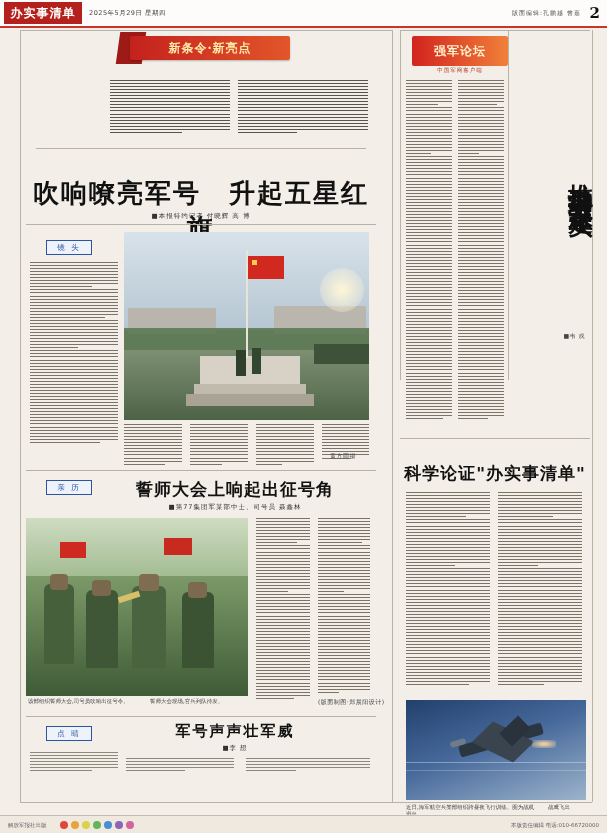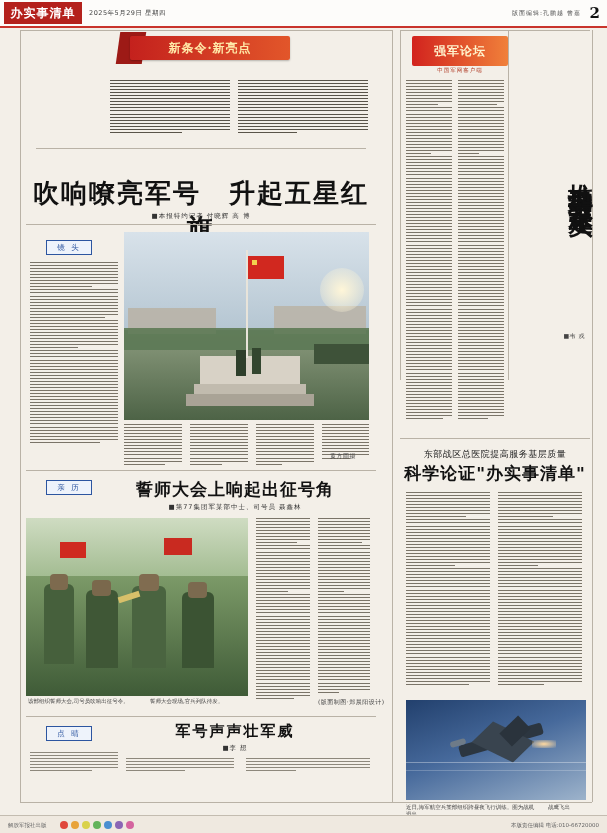--- a/index.html
+++ b/index.html
@@ -791,21 +791,20 @@
       <span style="width:100%"></span>
       <span style="width:100%"></span>
     <span style="width:100%"></span>
       <span style="width:100%"></span>
       <span style="width:100%"></span>
       <span style="width:65%"></span>
   </div>
 
   <div class="rule" style="left:400px;top:438px;width:190px;"></div>
 
-  <div class="rsmall" style="left:400px;top:448px;width:190px;font-size:9px;">东部战区总医院提高服务基层质量</div>
   <div class="rhead" style="left:400px;top:462px;width:190px;font-size:17px;letter-spacing:1px;">科学论证"办实事清单"</div>
 
   <div class="tx" style="left:406px;top:492px;width:84px;height:200px;">
     <span style="width:100%"></span>
       <span style="width:100%"></span>
       <span style="width:100%"></span>
       <span style="width:100%"></span>
     <span style="width:100%"></span>
       <span style="width:100%"></span>
       <span style="width:100%"></span>

